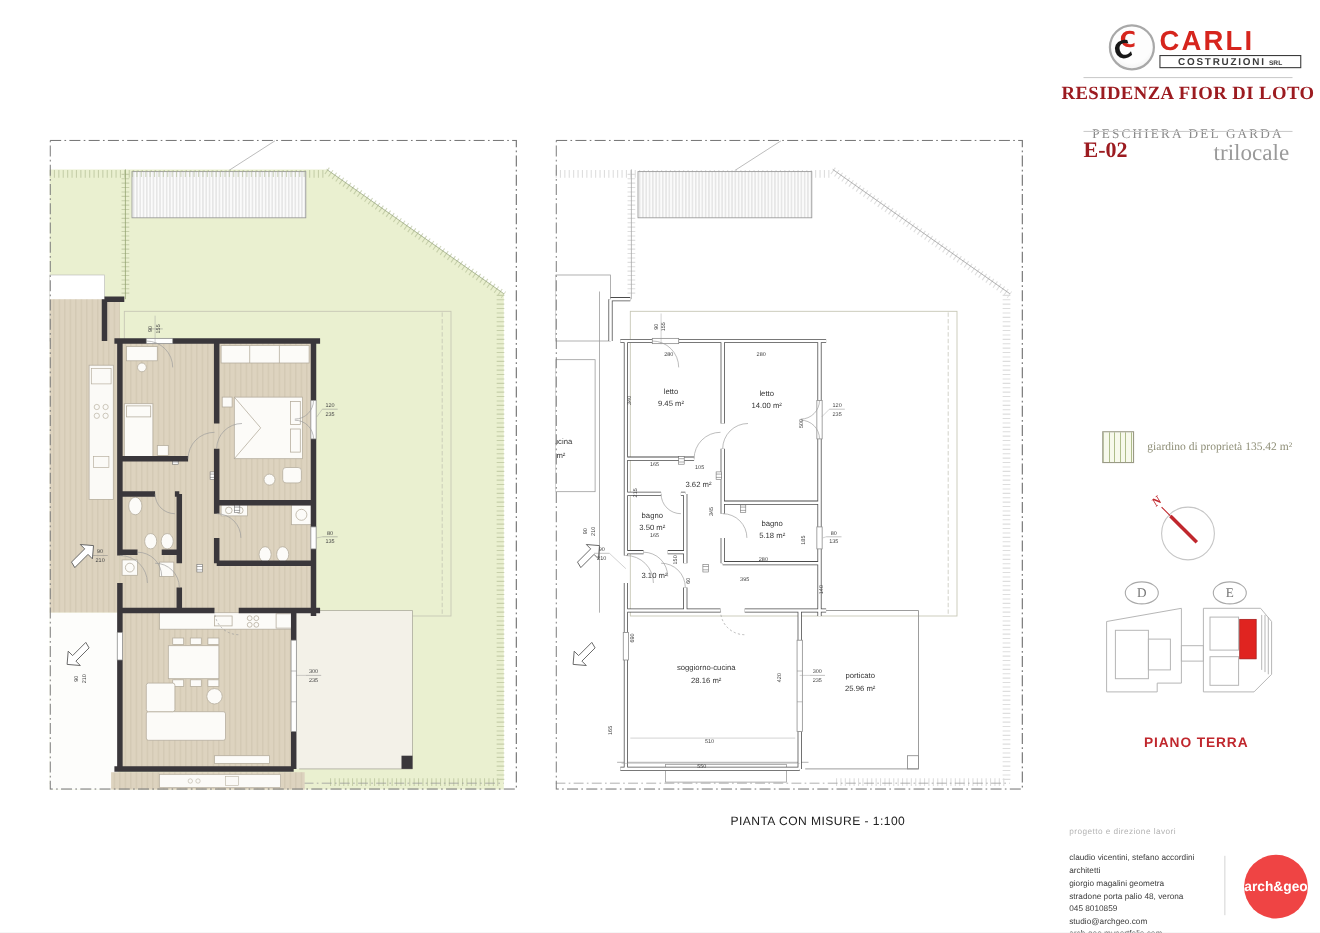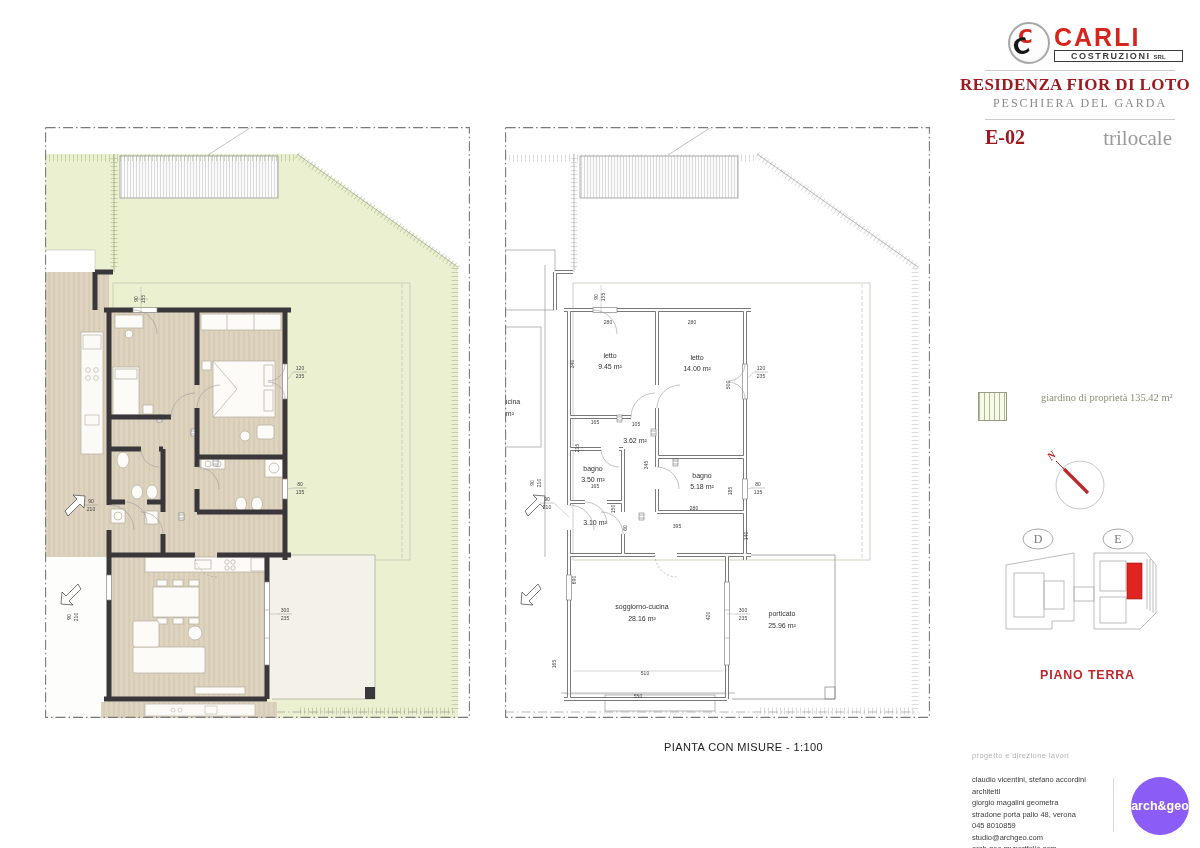--- a/index.html
+++ b/index.html
@@ -15,37 +15,37 @@
   .logo-circle{position:relative;width:38px;height:38px;border:2px solid #a8a8a8;border-radius:50%;
                background:radial-gradient(circle at 50% 40%, #fdfdfd 0 60%, #e9e9e9 100%);flex:none;}
   .logo-c-red{position:absolute;left:8px;top:0px;font:900 20px "DejaVu Sans",sans-serif;color:#d6251d;}
   .logo-c-black{position:absolute;left:3px;top:10px;font:900 22px "DejaVu Sans",sans-serif;color:#171717;transform:rotate(-18deg);}
   .brandtext{margin-left:4px;display:flex;flex-direction:column;}
   .brand-name{font:800 25px "Liberation Sans",sans-serif;color:#d6251d;letter-spacing:2px;line-height:24px;}
   .brand-sub-box{border:1.5px solid #3c3c3c;padding:0 16px;margin-top:1px;display:flex;align-items:baseline;gap:3px;width:max-content;}
   .brand-sub{font:700 9px "Liberation Sans",sans-serif;color:#3c3c3c;letter-spacing:1.6px;}
   .brand-srl{font:700 6px "Liberation Sans",sans-serif;color:#3c3c3c;}
   .hline{position:absolute;left:985px;width:190px;height:1px;background:#cccccc;}
-  .proj-title{position:absolute;left:960px;top:75px;width:240px;text-align:left;
+  .proj-title{position:absolute;left:960px;top:75px;width:240px;text-align:center;
      font:700 17px "Liberation Serif",serif;color:#9c1b20;letter-spacing:.4px;}
-  .proj-sub{position:absolute;left:960px;top:96px;width:240px;text-align:center;
+  .proj-sub{position:absolute;left:960px;top:114px;width:240px;text-align:center;
      font:12px "Liberation Serif",serif;color:#8a8a8a;letter-spacing:2px;}
   .unit-code{position:absolute;left:985px;top:126px;font:700 20px "Liberation Serif",serif;color:#9c1b20;}
   .unit-type{position:absolute;left:1032px;top:126px;width:140px;text-align:right;
      font:21px "Liberation Serif",serif;color:#9a9a9a;}
-  .legend{position:absolute;left:978px;top:392px;display:flex;align-items:flex-start;gap:22px;}
+  .legend{position:absolute;left:1002px;top:392px;display:flex;align-items:center;}
   .legend-swatch{width:27px;height:27px;border:1px solid #9a9a86;flex:none;
      background:repeating-linear-gradient(90deg,#aebc8a 0 1px,#f7f9ec 1px 5px);}
   .legend-label{margin-left:12px;font:10.5px "Liberation Serif",serif;color:#8f8f78;width:140px;}
   .piano{position:absolute;left:1000px;top:668px;width:175px;text-align:center;
      font:700 12.5px "Liberation Sans",sans-serif;color:#c0272d;letter-spacing:.8px;}
   .foot-head{position:absolute;left:972px;top:751px;font:7.5px "Liberation Sans",sans-serif;color:#b3b3b3;letter-spacing:.4px;}
   .foot-lines{position:absolute;left:972px;top:774px;font:7.5px "Liberation Sans",sans-serif;color:#3c3c3c;line-height:11.5px;width:140px;}
   .foot-div{position:absolute;left:1113px;top:778px;width:1px;height:54px;background:#d8d8d8;}
-  .foot-logo{position:absolute;left:1131px;top:777px;width:58px;height:58px;border-radius:50%;background:#8b5cf6;
+  .foot-logo{position:absolute;left:1131px;top:777px;width:58px;height:58px;border-radius:50%;background:#ef4444;
      display:flex;align-items:center;justify-content:center;font:700 12.5px "Liberation Sans",sans-serif;color:#fff;}
 </style>
 </head>
 <body>
 
 <div class="sheet">
 
   <svg style="position:absolute;left:45px;top:127px;overflow:hidden" width="425" height="591" viewBox="0 0 425 591">
     <defs>
       <pattern id="wood" width="5" height="8" patternUnits="userSpaceOnUse">

